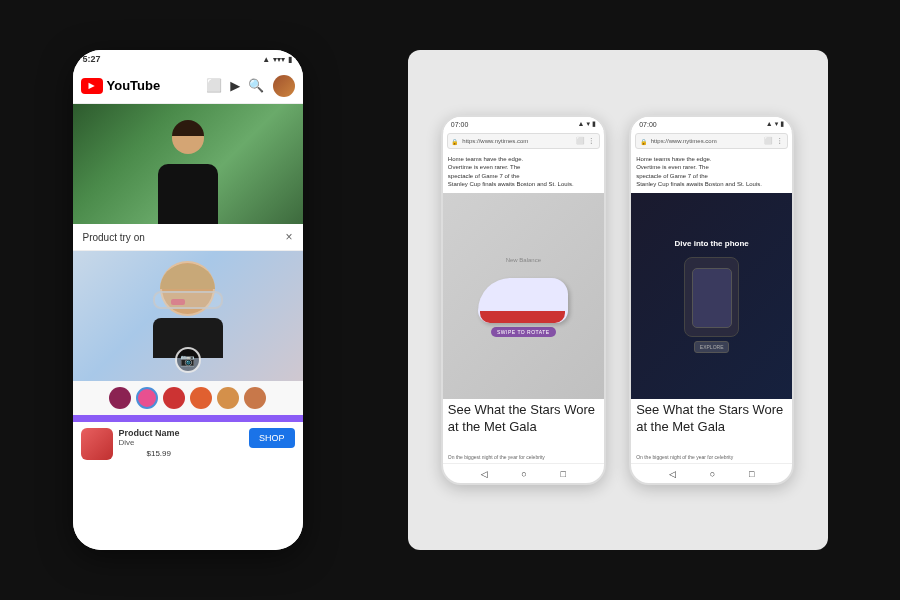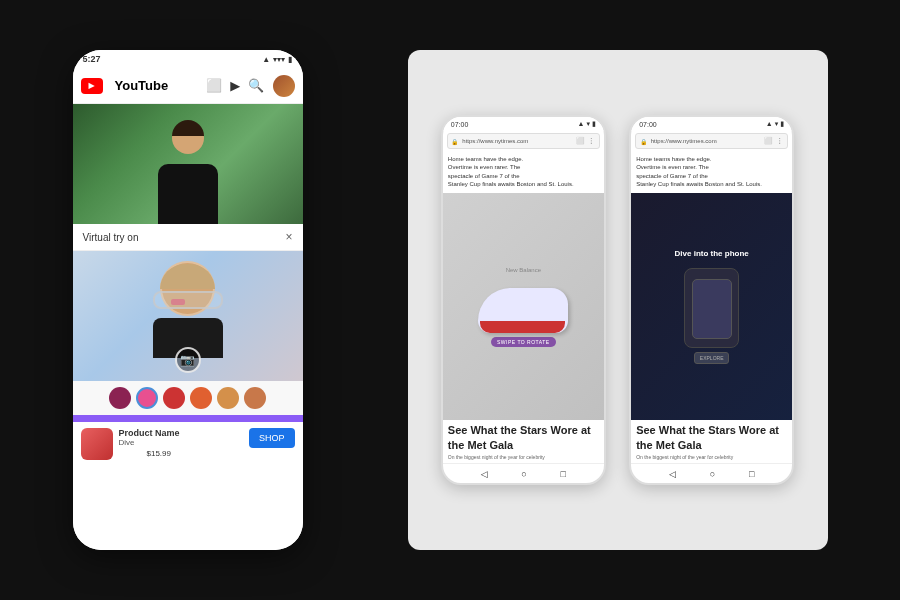--- a/index.html
+++ b/index.html
@@ -52,21 +52,21 @@
 
     .yt-header {
       background: #fff;
       display: flex;
       align-items: center;
       justify-content: space-between;
       padding: 4px 8px;
       height: 36px;
       border-bottom: 1px solid #eee;
     }
-    .yt-logo-area { display: flex; align-items: center; gap: 12px; }
+    .yt-logo-area { display: flex; align-items: center; gap: 4px; }
     .yt-logo-icon {
       width: 22px;
       height: 16px;
       background: #ff0000;
       border-radius: 4px;
       display: flex;
       align-items: center;
       justify-content: center;
     }
     .yt-logo-icon::after {
@@ -382,25 +382,25 @@
       border: 1px solid #444;
       margin: 4px auto;
       position: relative;
     }
 
     .article-bottom {
       padding: 3px 5px;
       flex-shrink: 0;
     }
     .article-big-headline {
-      font-size: 11px;
-      font-weight: bold;
+      font-size: 13px;
+      font-weight: normal;
       color: #222;
       line-height: 1.3;
-      margin-bottom: 2px;
+      margin-bottom: 18px;
     }
     .article-sub {
       font-size: 5px;
       color: #666;
     }
 
     .phone-nav-bar {
       display: flex;
       justify-content: space-evenly;
       align-items: center;
@@ -454,21 +454,21 @@
         <div style="position:relative;width:80px;height:110px;">
           <div style="width:32px;height:32px;background:#d4a574;border-radius:50%;position:absolute;top:8px;left:24px;"></div>
           <div style="width:32px;height:16px;background:#2c1a0e;border-radius:16px 16px 0 0;position:absolute;top:6px;left:24px;"></div>
           <div style="width:60px;height:60px;background:#111;border-radius:10px 10px 0 0;position:absolute;bottom:0;left:10px;"></div>
         </div>
       </div>
     </div>
 
     <div class="virtual-tryon-panel">
       <div class="vto-header">
-        <span>Virtual try on</span>
+        <span>Product try on</span>
         <span class="vto-close">×</span>
       </div>
 
       <div class="vto-camera">
         <div class="vto-face-area">
           <div style="position:relative;width:90px;height:110px;">
             <div class="vto-face-hair"></div>
             <div class="vto-face-head">
               <div class="vto-lip-color"></div>
             </div>

